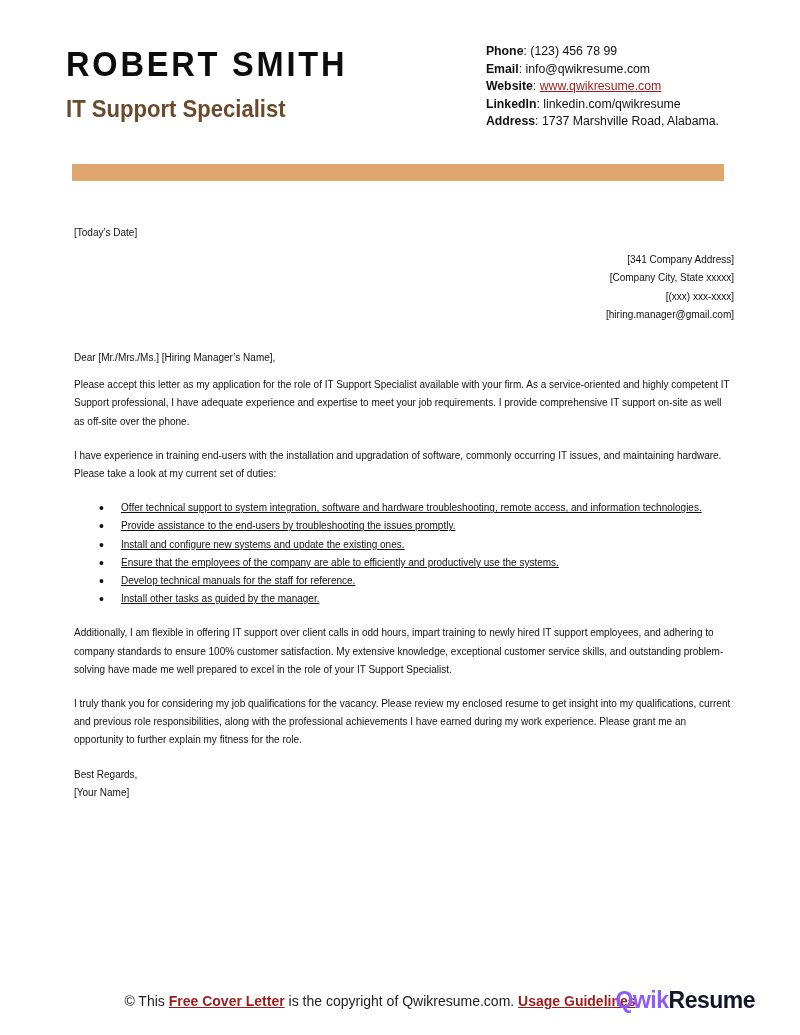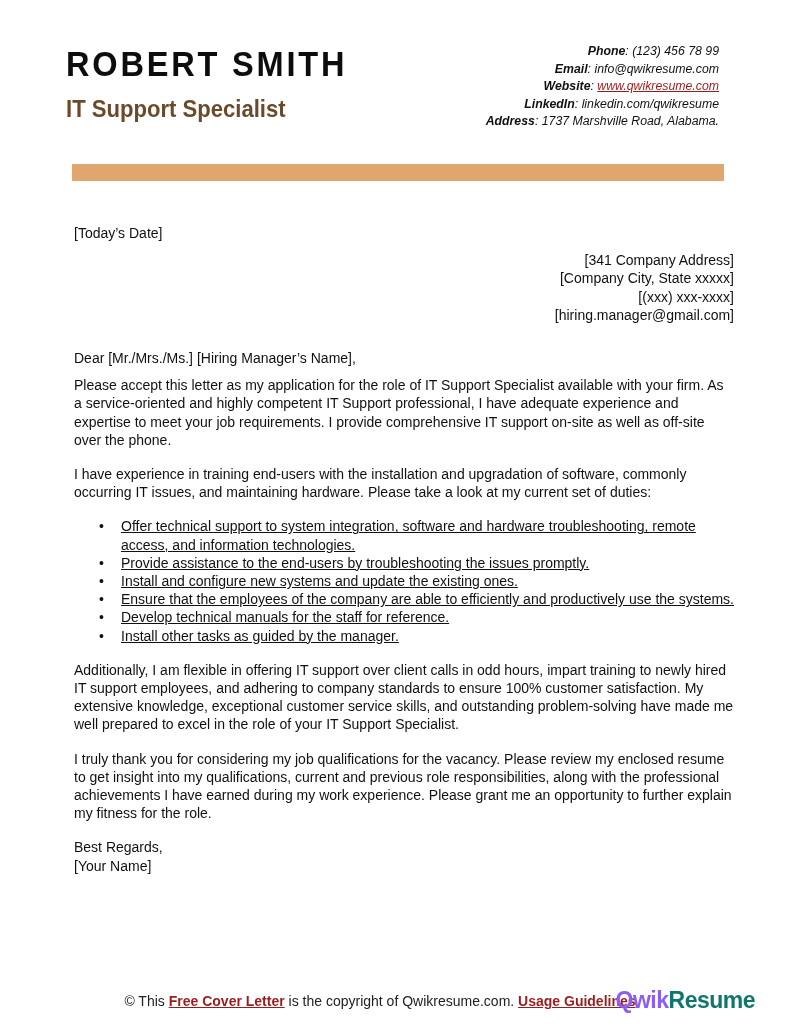--- a/index.html
+++ b/index.html
@@ -6,45 +6,45 @@
     body { width: 800px; height: 1035px; position: relative; overflow: hidden;
            font-family: "Liberation Sans", sans-serif; color: #111111; }
     .name { position: absolute; left: 66px; top: 44px; margin: 0;
             font-family: "Liberation Sans", sans-serif; font-weight: bold;
             font-size: 35px; letter-spacing: 3px; color: #0d0d0d; line-height: 40px;
             transform: scaleX(0.93); transform-origin: left top; }
     .title { position: absolute; left: 66px; top: 94px; margin: 0;
              font-family: "Liberation Sans", sans-serif; font-weight: bold;
              font-size: 24px; color: #6b4a2c; line-height: 30px;
              transform: scaleX(0.92); transform-origin: left top; }
-    .contact { position: absolute; right: 81px; top: 43px; text-align: right;
-               font-size: 12.3px; line-height: 17.6px; color: #111; font-style: italic; }
+    .contact { position: absolute; right: 81px; top: 43px; text-align: left;
+               font-size: 12.3px; line-height: 17.6px; color: #111; }
     .contact .row { white-space: nowrap; transform-origin: right top; }
     .contact b { font-weight: bold; }
     .contact a { color: #9b1c1c; text-decoration: underline; }
     .bar { position: absolute; left: 72px; top: 164px; width: 652px; height: 17px;
            background: #e1a56e; }
     .body-text { position: absolute; left: 74px; top: 224px; width: 660px;
-                 font-size: 14px; line-height: 18.2px; color: #111; }
+                 font-size: 10px; line-height: 18.2px; color: #111; }
     .body-text p { margin: 0; }
     .date { margin-bottom: 9px !important; }
     .addr { margin-bottom: 25px !important; text-align: right; }
     .salutation { margin-bottom: 9px !important; }
     .para { margin-bottom: 16px !important; }
     ul.duties { margin: 0 0 16px 0; padding: 0 0 0 47px; list-style: none; text-decoration: underline; }
     ul.duties li { position: relative; }
     ul.duties li::before { content: "\2022"; position: absolute; left: -22px; top: 0; font-size: 14px; }
     .closing { margin-top: 0; }
     .footer { position: absolute; top: 993px; left: 0; width: 760px; text-align: center;
               font-size: 14px; color: #222; }
     .footer a { color: #9b1c1c; font-weight: bold; text-decoration: underline; }
     .brand { position: absolute; right: 45px; top: 987px; font-size: 23px; font-weight: bold;
              letter-spacing: -0.5px; }
     .brand .q { color: #8b5cf6; }
-    .brand .r { color: #0f766e; }
+    .brand .r { color: #0f172a; }
   </style>
 </head>
 <body>
 
 <h1 class="name">ROBERT SMITH</h1>
 <h2 class="title">IT Support Specialist</h2>
 
 <div class="contact">
   <div class="row"><b>Phone</b>: <span>(123) 456 78 99</span></div>
   <div class="row"><b>Email</b>: <span>info@qwikresume.com</span></div>

